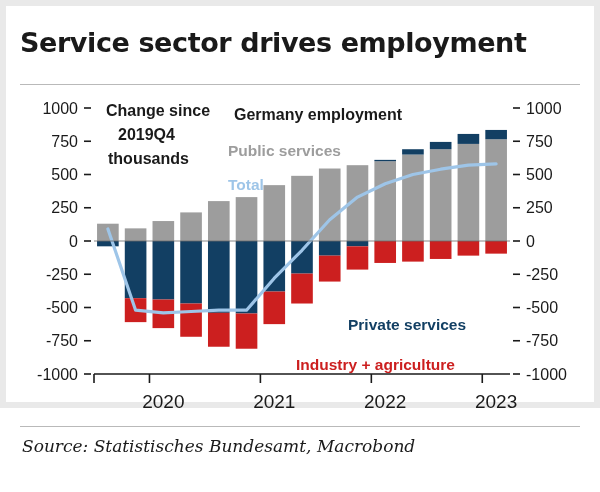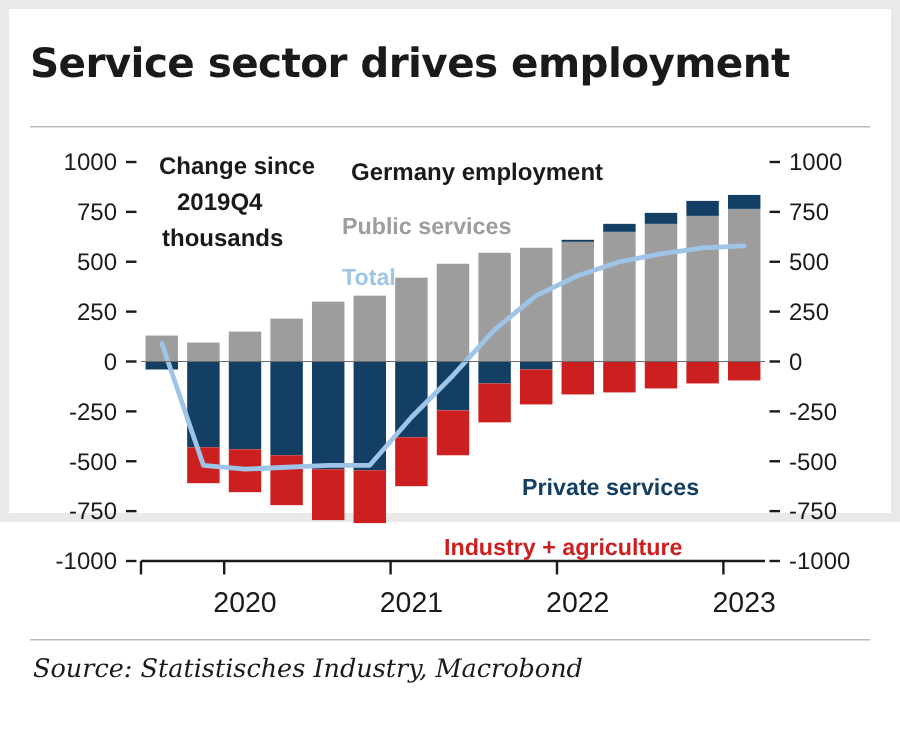--- a/index.html
+++ b/index.html
@@ -9,21 +9,21 @@
   }
   body {
     width: 600px;
     height: 492px;
     font-family: "Liberation Sans", sans-serif;
     overflow: hidden;
   }
   .card {
     position: relative;
     width: 600px;
-    height: 348px;
+    height: 408px;
     box-sizing: border-box;
     background: #ffffff;
     border-left: 6px solid #e9e9e9;
     border-right: 6px solid #e9e9e9;
     border-top: 6px solid #e9e9e9;
     border-bottom: 6px solid #e9e9e9;
   }
   .title-band {
     position: absolute;
     left: 0; top: 0;
@@ -207,15 +207,15 @@
           <text x="222" y="66" class="ann" text-anchor="start" fill="#9d9d9d">Public services</text>
           <text x="222" y="100" class="ann" text-anchor="start" fill="#9ec5e8">Total</text>
           <text x="342" y="240" class="ann" text-anchor="start" fill="#123f63">Private services</text>
           <text x="290" y="280" class="ann" text-anchor="start" fill="#cc1f1f">Industry + agriculture</text>
         </g>
     </svg>
   </div>
 
   <div class="rule rule-bottom"></div>
 
-  <div class="source">Source: Statistisches Industry, Macrobond</div>
+  <div class="source">Source: Statistisches Bundesamt, Macrobond</div>
 
 </div>
 
 </body></html>

